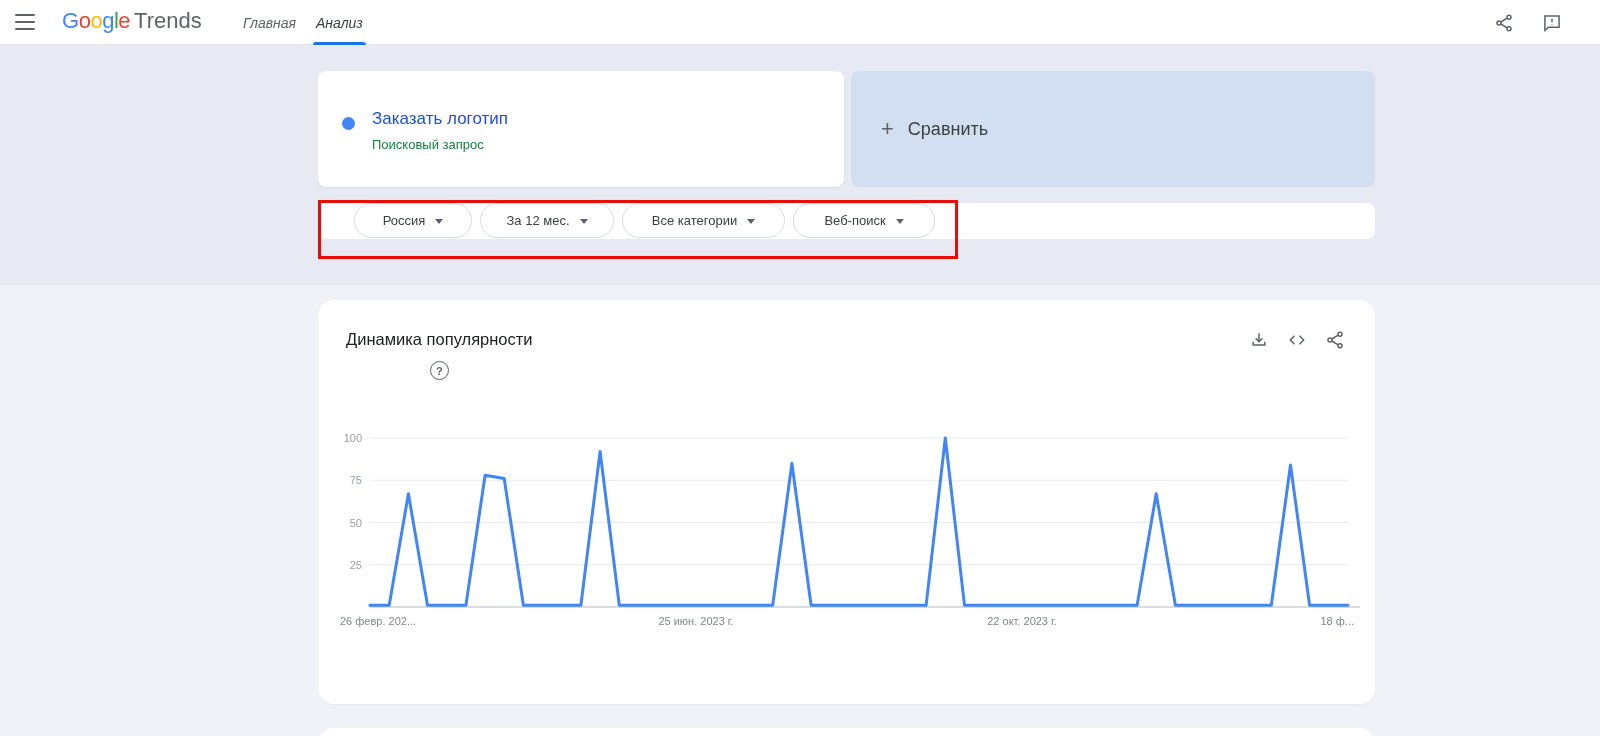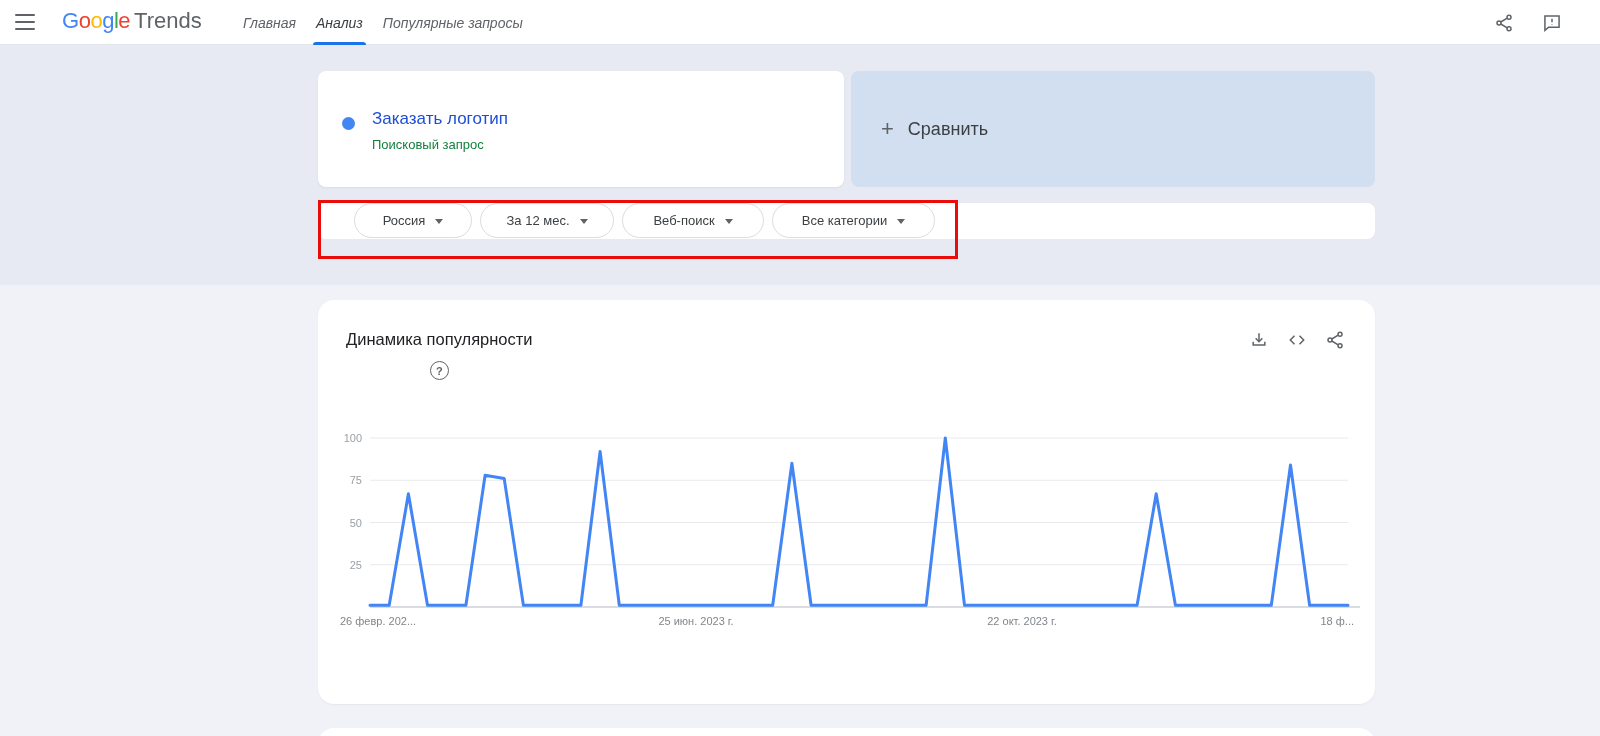--- a/index.html
+++ b/index.html
@@ -117,21 +117,20 @@
       <span class="ltr1">o</span>
       <span class="ltr2">o</span>
       <span class="ltr3">g</span>
       <span class="ltr4">l</span>
       <span class="ltr5">e</span>
     <span class="trends">Trends</span>
   </div>
   <div class="nav">
     <div class="nav-item">Главная</div>
     <div class="nav-item active">Анализ</div>
-    <div class="nav-item">Популярные запросы</div>
   </div>
   <div class="hdr-icons">
     <span class="icon-btn">
       <svg width="20" height="20" viewBox="0 0 24 24" fill="none" stroke="#5f6368" stroke-width="1.8">
         <circle cx="18" cy="5" r="2.4"></circle>
           <circle cx="6" cy="12" r="2.4"></circle>
           <circle cx="18" cy="19" r="2.4"></circle>
         <line x1="8.2" y1="10.8" x2="15.8" y2="6.2"></line>
           <line x1="8.2" y1="13.2" x2="15.8" y2="17.8"></line>
       </svg>
@@ -161,26 +160,26 @@
 
 <div class="filter-strip">
   <div class="pill pill-1">
     <span>Россия</span>
     <span class="caret"></span>
   </div>
   <div class="pill pill-2">
     <span>За 12 мес.</span>
     <span class="caret"></span>
   </div>
+  <div class="pill pill-3">
+    <span>Все категории</span>
+    <span class="caret"></span>
+  </div>
   <div class="pill pill-4">
     <span>Веб-поиск</span>
-    <span class="caret"></span>
-  </div>
-  <div class="pill pill-3">
-    <span>Все категории</span>
     <span class="caret"></span>
   </div>
 </div>
 
 <div class="annotation-rect"></div>
 
 <div class="chart-card">
   <div class="chart-header">
     <span class="chart-title">Динамика популярности</span>
     <span class="help-icon">?</span>

